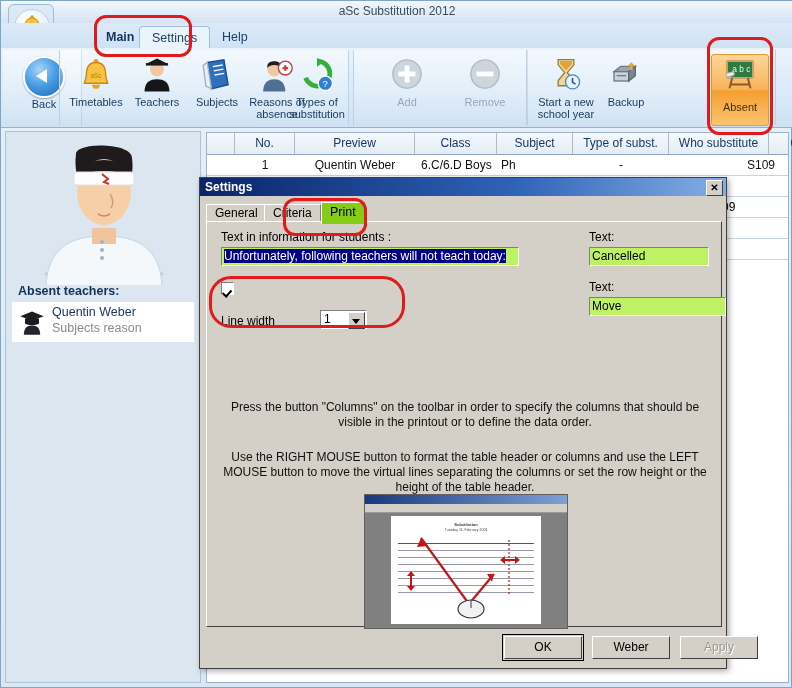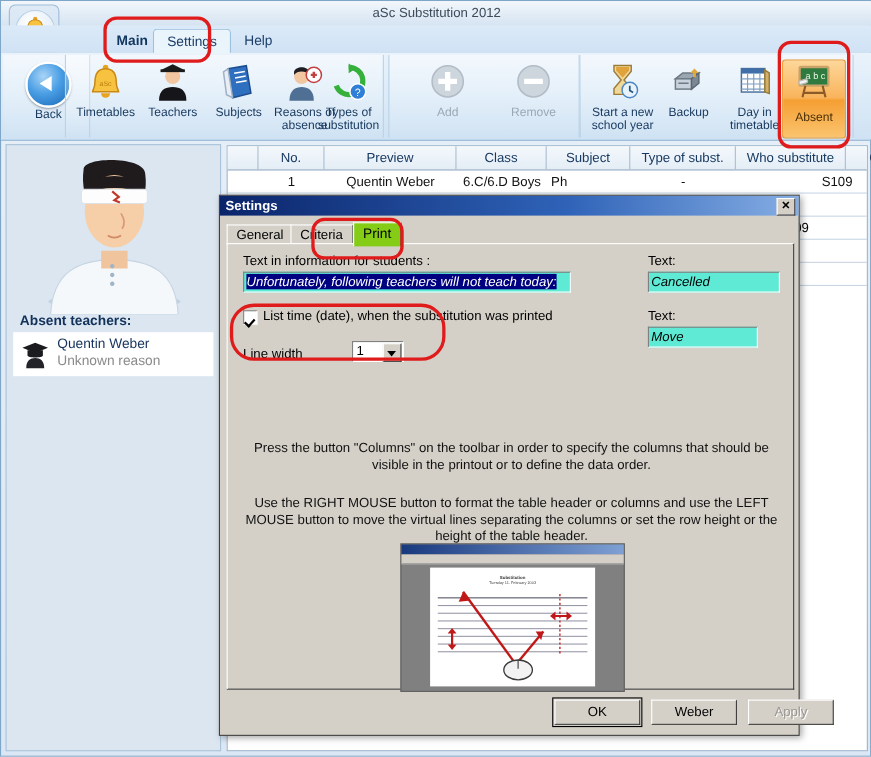--- a/index.html
+++ b/index.html
@@ -115,23 +115,23 @@
   .tb.sel{top:0;height:21px;line-height:19px;background:#84cc16;z-index:3;
      border:1px solid #fff;border-right-color:#404040;border-bottom:none;font-size:12.5px;}
   #dtab-general{left:0;}
   #dtab-criteria{left:58px;}
   #dtab-print{left:115px;}
   .tabpane{position:absolute;left:6px;top:43px;width:516px;height:406px;
      background:#d4d0c8;border:1px solid #fff;border-right-color:#404040;border-bottom-color:#404040;
      box-sizing:border-box;}
 
   .lblTxt{position:absolute;font-size:12px;color:#000;}
-  .field{position:absolute;background:#5eead4;border:1px solid #808080;
+  .field{position:absolute;background:#bef264;border:1px solid #808080;
      border-right-color:#fff;border-bottom-color:#fff;box-sizing:border-box;
-     font-size:12px;line-height:17px;padding:0 2px;overflow:hidden;white-space:nowrap;font-style:italic;}
+     font-size:12px;line-height:17px;padding:0 2px;overflow:hidden;white-space:nowrap;}
   .field .sel{background:#000080;color:#fff;}
 
   .chk{position:absolute;left:14px;top:60px;width:13px;height:13px;background:#fff;
      border:1px solid #808080;border-right-color:#fff;border-bottom-color:#fff;box-sizing:border-box;}
   .chk:after{content:"";position:absolute;left:2px;top:5px;width:4px;height:7px;
      border:solid #000;border-width:0 2px 2px 0;transform:rotate(42deg);}
   .chkLbl{position:absolute;left:32px;top:58px;font-size:12px;}
 
   .combo{position:absolute;height:19px;background:#fff;border:1px solid #808080;
      border-right-color:#fff;border-bottom-color:#fff;box-sizing:border-box;
@@ -282,29 +282,20 @@
       </div>
       <div class="rbtn" style="left:68px;">
         <svg class="ico" width="32" height="32" viewBox="0 0 24 24">
           <path d="M3 11 L14 11 L19 7 L8 7 Z" fill="#9aa6b2" stroke="#6d7985"></path>
           <rect x="3" y="11" width="11" height="7" fill="#c8d2dc" stroke="#6d7985"></rect>
           <path d="M14 11 L19 7 L19 14 L14 18 Z" fill="#7c8894" stroke="#5b6771"></path>
           <path d="M5 14 h7" stroke="#6d7985"></path>
           <path d="M16 4 l3 3 l-2 0 l0 3 l-2 0 l0 -3 l-2 0 Z" fill="#e0a93c"></path>
         </svg>
         <div class="lbl">Backup</div>
-      </div>
-      <div class="rbtn" style="left:128px;">
-        <svg class="ico" width="32" height="32" viewBox="0 0 24 24">
-          <rect x="3" y="4" width="16" height="16" fill="#fdfdfd" stroke="#4a6f9c"></rect>
-          <rect x="3" y="4" width="16" height="3.4" fill="#3f6ea8"></rect>
-          <path d="M3 11 h16 M3 14.5 h16 M3 18 h16 M7.2 7.4 v12.6 M11.4 7.4 v12.6 M15.6 7.4 v12.6" stroke="#7fa0c4" stroke-width=".8"></path>
-          <path d="M19 5 L22 7 L22 21 L19 20 Z" fill="#d0b06a" stroke="#9c7b36"></path>
-        </svg>
-        <div class="lbl">Day in timetable</div>
       </div>
       <div class="rbtn" id="btn-options" style="left:184px;">
         <svg class="ico" width="34" height="32" viewBox="0 0 26 24">
           <rect x="3" y="2" width="20" height="13" rx="1" fill="#2f7a3e" stroke="#caa36a" stroke-width="1.6"></rect>
           <text x="14" y="10.6" font-size="6.4" fill="#eaf6e6" text-anchor="middle" font-family="Liberation Sans">a b c</text>
           <path d="M7 15 L5 23 M19 15 L21 23 M6 20 h14" stroke="#8b5a28" stroke-width="1.5"></path>
           <rect x="2.5" y="11" width="6" height="2.6" rx="1" fill="#f4f4f4" stroke="#b9b9b9" transform="rotate(-16 5.5 12.3)"></rect>
         </svg>
         <div class="lbl">Absent</div>
       </div>
@@ -329,21 +320,21 @@
     </div>
     <div class="sb-title">Absent teachers:</div>
     <div class="sb-list">
       <div class="sb-item">
         <svg class="cap" width="28" height="28" viewBox="0 0 24 24">
           <path d="M2 7 L12 3 L22 7 L12 11 Z" fill="#1b1b20"></path>
           <path d="M6 9 v4 c0 2 12 2 12 0 v-4" fill="#1b1b20"></path>
           <path d="M5 23 C5 17 8 15 12 15 C16 15 19 17 19 23 Z" fill="#23232a"></path>
         </svg>
         <div class="nm">Quentin Weber</div>
-        <div class="rs">Unknown reason</div>
+        <div class="rs">Subjects reason</div>
       </div>
     </div>
   </div>
 
   <div class="table">
     <div class="thead">
       <div class="th" style="left:0;width:28px;"></div>
       <div class="th" style="left:28px;width:60px;">No.</div>
       <div class="th" style="left:88px;width:120px;">Preview</div>
       <div class="th" style="left:208px;width:82px;">Class</div>
@@ -381,34 +372,33 @@
     </div>
 
     <div class="tabpane">
 
       <div class="lblTxt" style="left:14px;top:8px;">Text in information for students :</div>
       <div class="field" style="left:14px;top:25px;width:298px;height:19px;">
         <span class="sel">Unfortunately, following teachers will not teach today:</span>
       </div>
 
       <div class="chk"></div>
-      <div class="chkLbl">List time (date), when the substitution was printed</div>
 
       <div class="lblTxt" style="left:14px;top:92px;">Line width</div>
       <div class="combo" style="left:113px;top:88px;width:47px;">
         <span>1</span>
         <span class="arw"></span>
       </div>
 
       <div class="lblTxt" style="left:382px;top:8px;">Text:</div>
       <div class="field" style="left:382px;top:25px;width:120px;height:19px;">
         <span>Cancelled</span>
       </div>
       <div class="lblTxt" style="left:382px;top:58px;">Text:</div>
-      <div class="field" style="left:382px;top:75px;width:100px;height:19px;">
+      <div class="field" style="left:382px;top:75px;width:137px;height:19px;">
         <span>Move</span>
       </div>
 
       <div class="info" style="top:178px;">Press the button "Columns" on the toolbar in order to specify the columns that should be visible in the printout or to define the data order.</div>
       <div class="info" style="top:228px;">Use the RIGHT MOUSE button to format the table header or columns and use the LEFT MOUSE button to move the virtual lines separating the columns or set the row height or the height of the table header.</div>
 
       <div class="preview">
         <div class="pv-tb"></div>
         <div class="pv-tb2"></div>
         <div class="pv-page">

